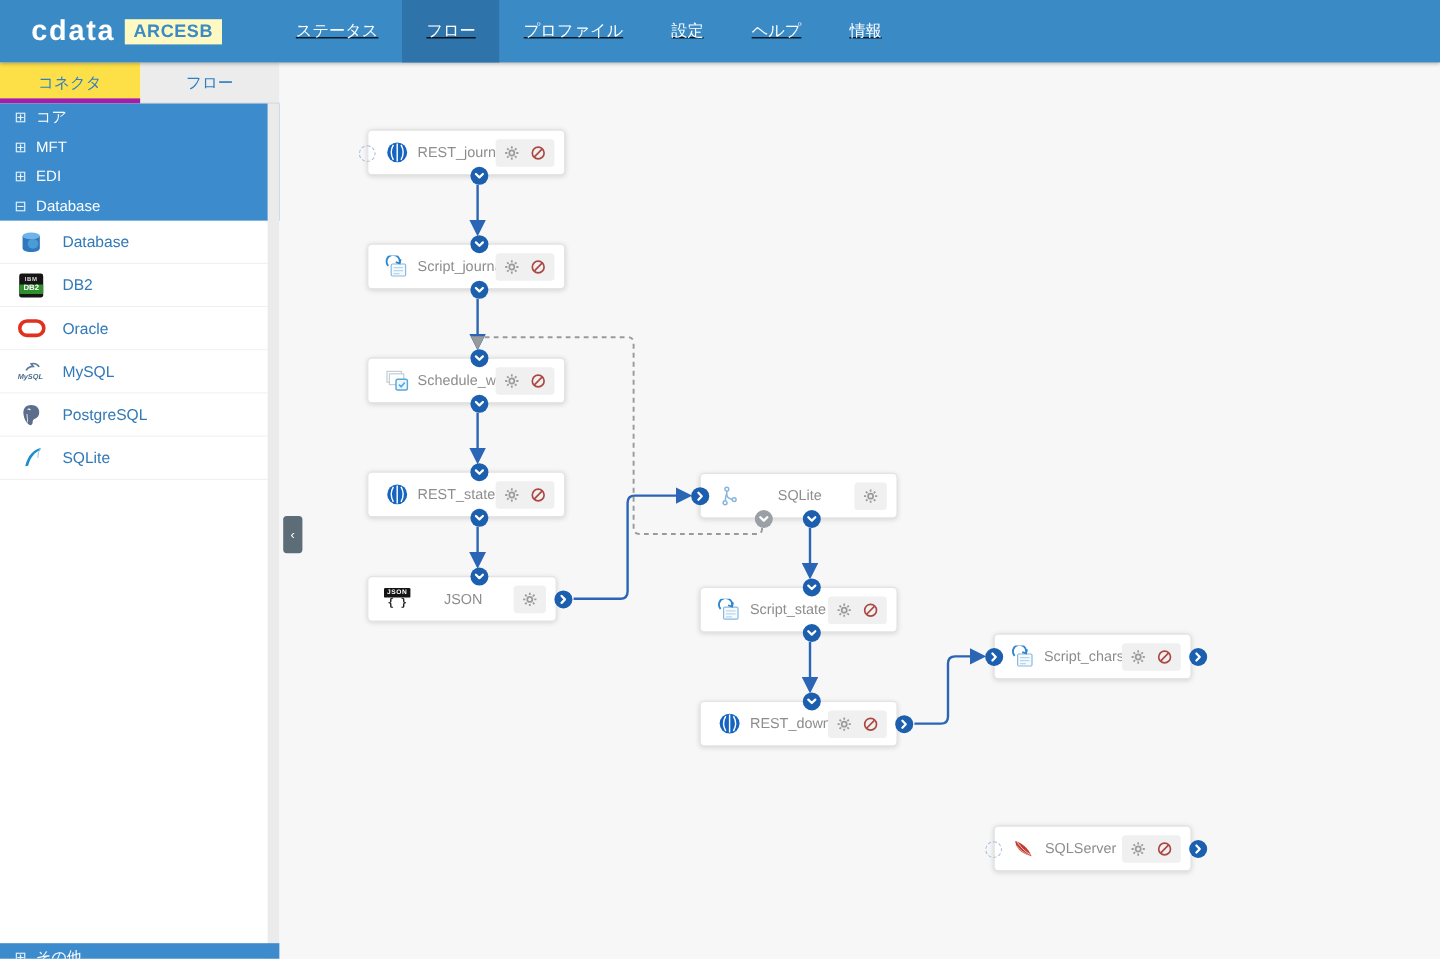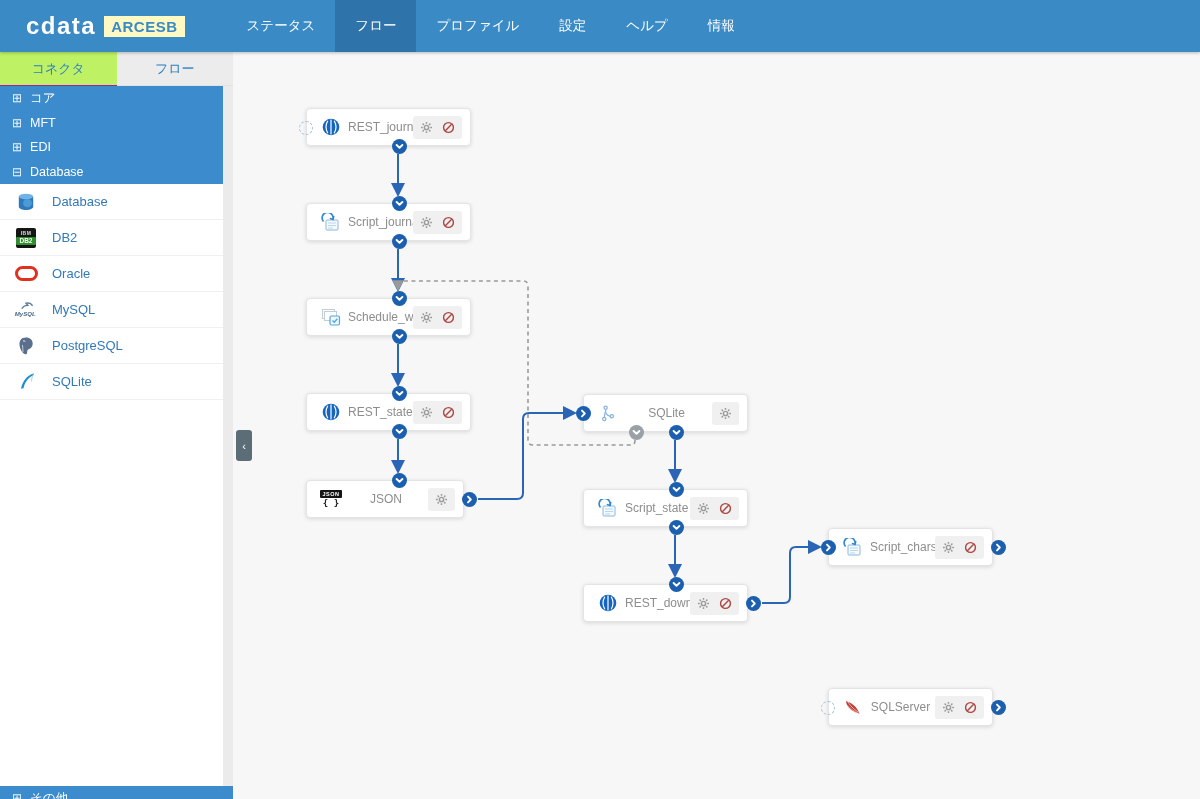--- a/index.html
+++ b/index.html
@@ -11,28 +11,28 @@
   }
   
   .navbar{
     position:absolute;left:0;top:0;width:1200px;height:52px;
     background:var(--navbar,#3a8ac6);display:flex;align-items:stretch;
     z-index:40;box-shadow:0 1px 3px rgba(0,0,0,.25);
   }
   .logo{display:flex;align-items:center;margin-left:26px;margin-right:42px;}
   .logo-cdata{color:#fff;font-size:24px;font-weight:bold;letter-spacing:1.5px;text-transform:lowercase;}
   .logo-badge{background:#fef9c3;color:#3a8ac6;font-weight:bold;font-size:15px;padding:2px 7px;margin-left:8px;letter-spacing:.5px;}
-  .nav-items{display:flex;align-items:stretch;}
+  .nav-items{display:flex;align-items:stretch;text-decoration:underline;}
   .nav-item{color:#fff;font-size:13.5px;line-height:52px;padding:0 20px;cursor:pointer;}
   .nav-item.active{background:#2e73aa;}
   
   .sidebar{position:absolute;left:0;top:52px;width:233px;bottom:0;background:#fff;z-index:30;overflow:hidden;}
   .tabs{display:flex;height:34px;}
   .tab{width:50%;text-align:center;line-height:34px;font-size:13px;color:#2f7fc1;cursor:pointer;background:#ececec;border-bottom:1px solid #e2e2e2;}
-  .tab.active{background:#bef264;border-bottom:1px solid #a21caf;}
+  .tab.active{background:#fde047;border-bottom:4px solid #a21caf;}
   .cats{background:var(--cat,#3c8ccd);}
   .cat-row{height:24.5px;display:flex;align-items:center;gap:8px;padding-left:12px;color:#fff;font-size:12.5px;cursor:pointer;width:211px;}
   .cat-icon{font-size:12px;line-height:12px;color:#eaf3fb;}
   .conn-row{height:35px;border-bottom:1px solid #f0f0f0;display:flex;align-items:center;padding-left:13px;gap:13px;background:#fff;width:210px;cursor:pointer;}
   .conn-icon{width:26px;display:flex;justify-content:center;align-items:center;}
   .conn-label{color:#3279b7;font-size:13px;}
   .gutter{position:absolute;right:0;top:34px;bottom:0;width:10px;background:#ebebeb;}
   .footer-cat{position:absolute;left:0;bottom:-11px;width:233px;height:24px;background:var(--cat,#3c8ccd);display:flex;align-items:center;gap:8px;padding-left:12px;color:#fff;font-size:12.5px;box-sizing:border-box;cursor:pointer;}
   .collapse-handle{
     position:absolute;left:236px;top:430px;width:16px;height:31px;background:#5d6d78;border-radius:3px;

